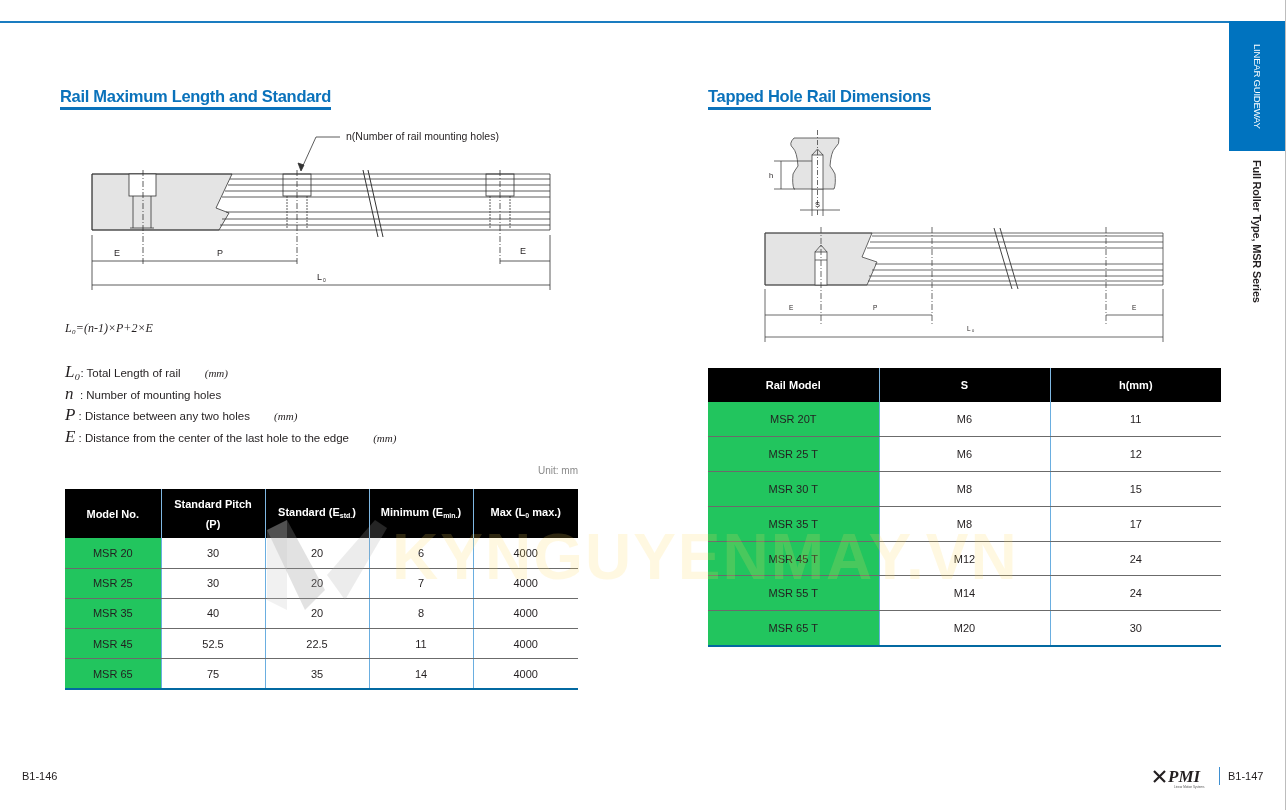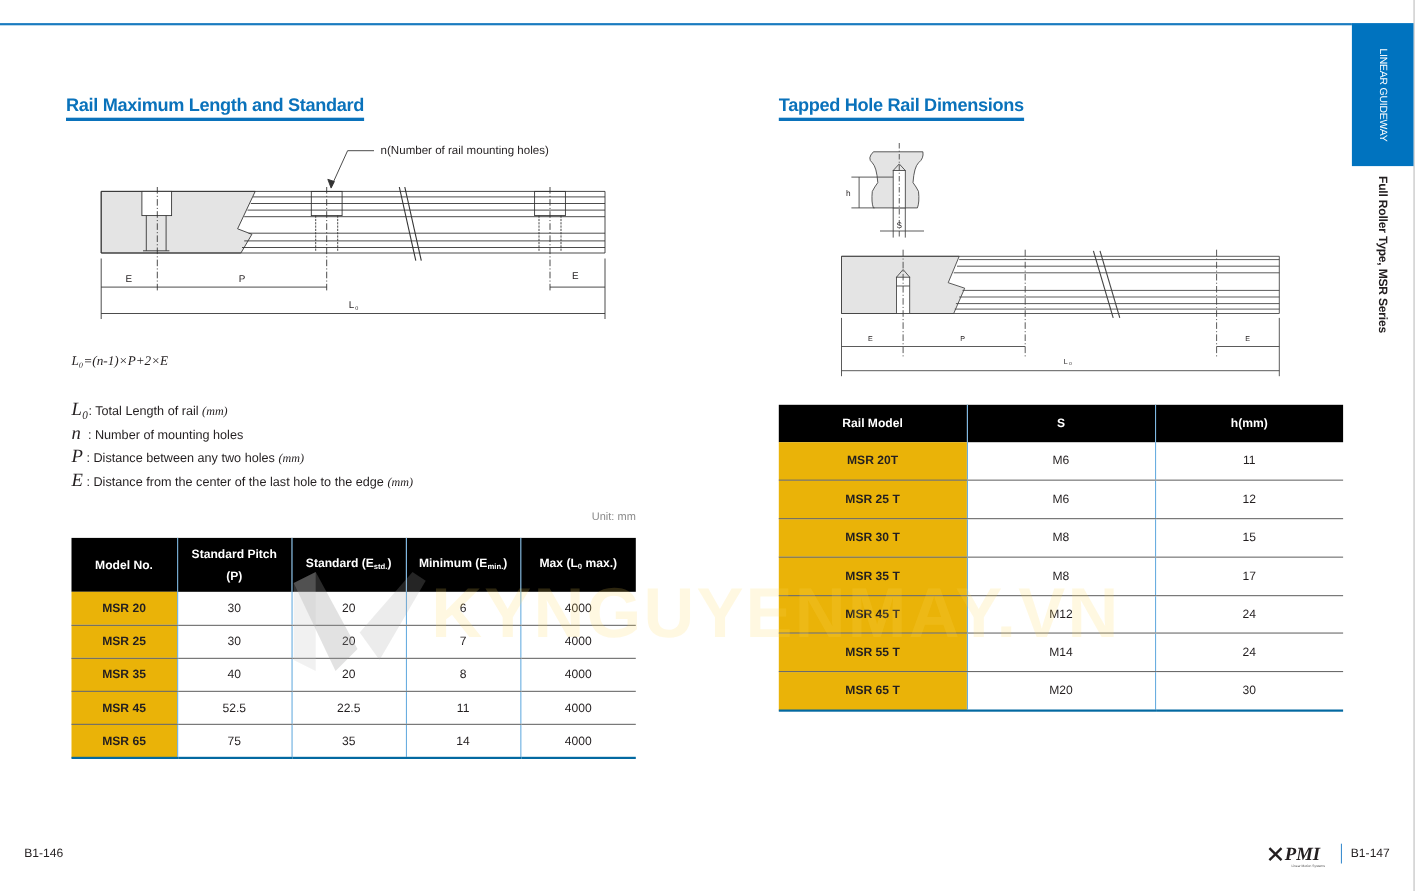--- a/index.html
+++ b/index.html
@@ -17,28 +17,28 @@
 
   .section-title { position: absolute; font-size: 16.5px; font-weight: bold; color: #0a72bb; letter-spacing: -0.3px; padding-bottom: 2px; border-bottom: 3px solid #0a72bb; line-height: 18px; }
 
   svg.diagram { position: absolute; overflow: visible; }
   .diag-text { font-family: "Liberation Sans", sans-serif; fill: #231f20; }
 
   .formula { position: absolute; left: 65px; top: 321px; font-family: "Liberation Serif", serif; font-style: italic; font-size: 12px; color: #231f20; }
   .legend { position: absolute; left: 65px; top: 364px; font-size: 11.5px; color: #231f20; }
   .legend-row { height: 21.5px; line-height: 16px; white-space: nowrap; }
   .legend-row .sym { font-family: "Liberation Serif", serif; font-style: italic; font-size: 17px; }
-  .legend-row .unit { font-family: "Liberation Serif", serif; font-style: italic; font-size: 11px; }
+  .legend-row .unit { font-family: "Liberation Serif", serif; font-style: italic; font-size: 11px; margin-left: 21px; }
   .unit-note { position: absolute; left: 500px; top: 465px; width: 78px; text-align: right; font-size: 10px; color: #8a8a8a; }
 
   table.spec { position: absolute; border-collapse: collapse; font-size: 11px; }
   table.spec th { background: #000000; color: #ffffff; font-weight: bold; text-align: center; vertical-align: middle; border-left: 1px solid #7fb8e2; padding: 0 4px; line-height: 20px; }
   table.spec th:first-child { border-left: none; }
   table.spec td { text-align: center; vertical-align: middle; color: #231f20; border-left: 1px solid #6aaee0; border-bottom: 1px solid #6b6b6b; }
-  table.spec td:first-child { border-left: none; background: #eab308; font-weight: bold; }
+  table.spec td:first-child { border-left: none; background: #22c55e; font-weight: normal; }
   table.spec tr:last-child td { border-bottom: 2px solid #0369a1; }
   table.spec sub { font-size: 7px; vertical-align: -2px; }
 
   #tbl-left { left: 65px; top: 489px; width: 513px; }
   #tbl-left th { height: 49px; }
   #tbl-left td { height: 30.2px; }
   #tbl-right { left: 708px; top: 368px; width: 513px; }
   #tbl-right th { height: 34px; }
   #tbl-right td { height: 34.8px; }
 

